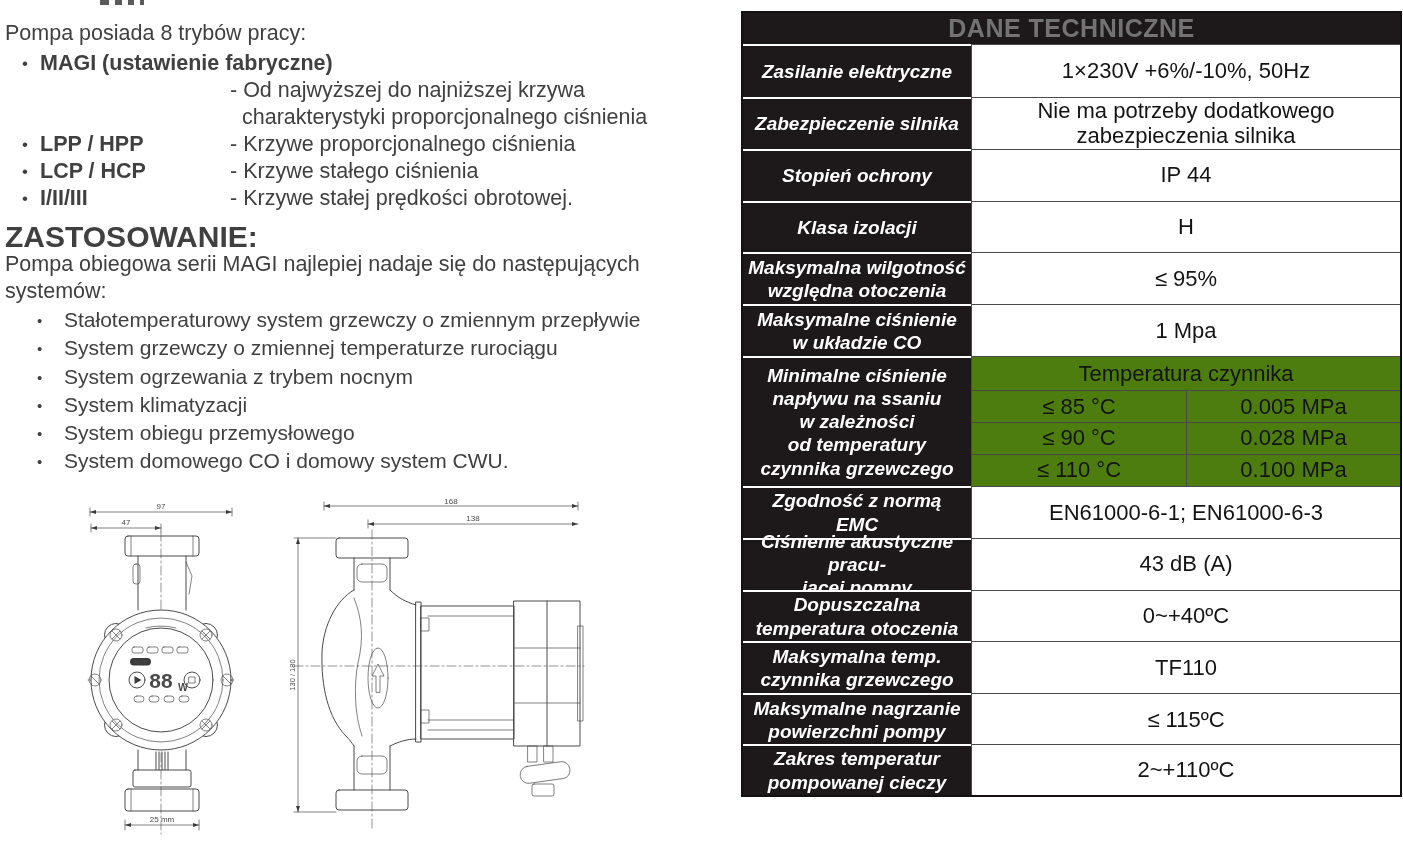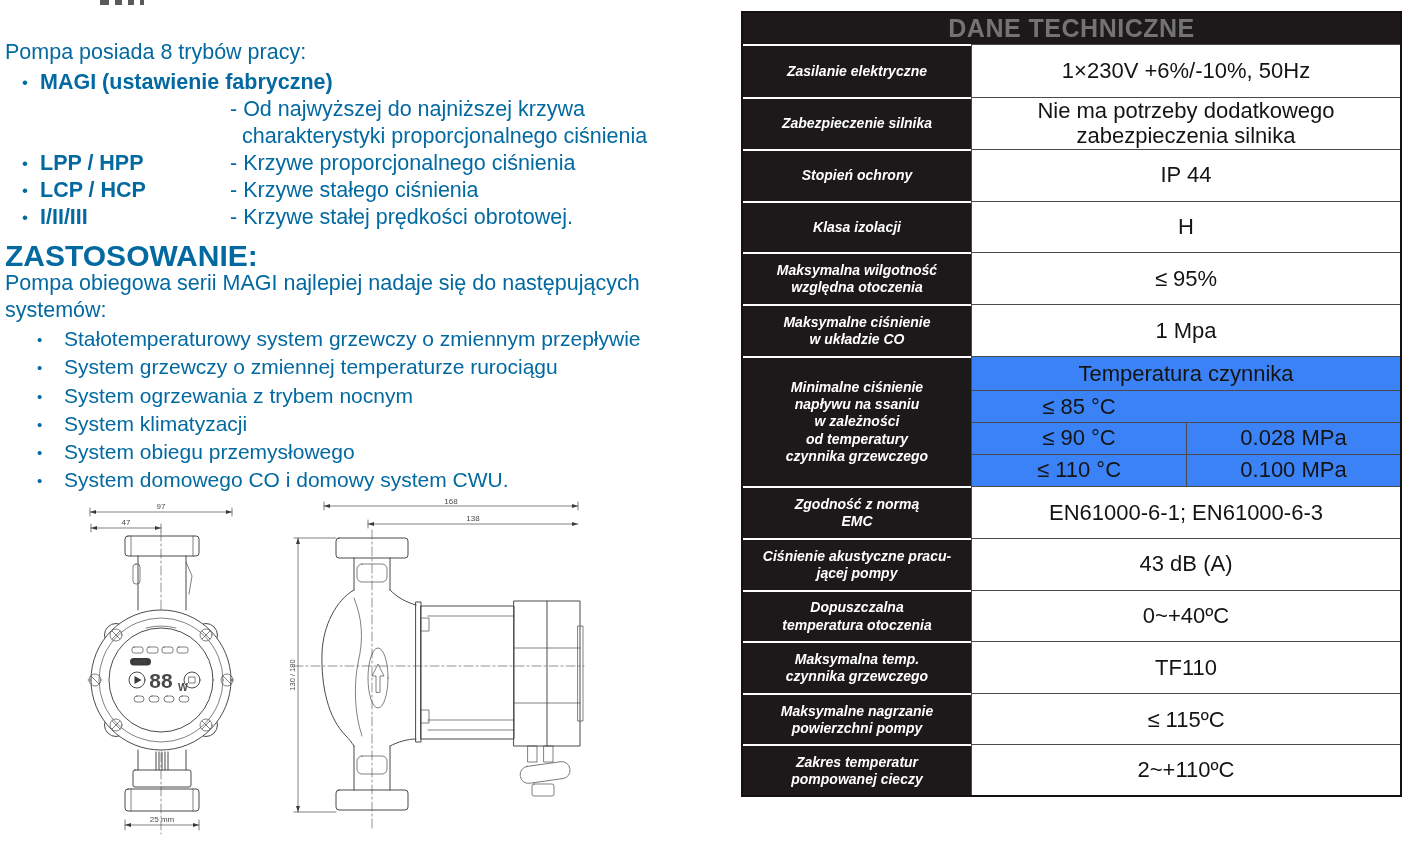--- a/index.html
+++ b/index.html
@@ -5,51 +5,51 @@
   * { margin:0; padding:0; box-sizing:border-box; }
   html,body { width:1403px; height:849px; background:#ffffff; overflow:hidden;
               font-family:"Liberation Sans", sans-serif; color:#141414; }
   .abs { position:absolute; }
 
   
   .clip-art { left:100px; top:0; width:48px; height:5px;
     background:linear-gradient(90deg,#5a5a5a 0 9px,transparent 9px 15px,#5a5a5a 15px 22px,transparent 22px 28px,#5a5a5a 28px 34px,transparent 34px 40px,#5a5a5a 40px 44px,transparent 44px); }
 
   
-  .left-col { left:5px; top:39px; width:700px; font-size:21.5px; line-height:27px; color:#0369a1; }
+  .left-col { left:5px; top:20px; width:700px; font-size:21.5px; line-height:27px; color:#404040; }
   .modes { margin-top:3px; }
   .mode-row { position:relative; height:27px; }
   .mode-row .bullet { position:absolute; left:17px; top:0; font-size:17px; }
   .mode-row .mode-label { position:absolute; left:35px; top:0; font-weight:bold; }
   .mode-row .mode-desc { position:absolute; left:225px; top:0; }
   .auto-desc1 { padding-left:225px; height:27px; }
   .auto-desc2 { padding-left:237px; height:27px; }
   .app-heading { margin-top:11px; font-size:30px; font-weight:bold; height:28px; }
   .app-intro { white-space:pre-line; }
   .app-list { list-style:none; margin-top:1px; }
   .app-list li { position:relative; padding-left:59px; height:28.3px; font-size:21px; }
   .app-list li .dot { position:absolute; left:32px; top:1px; font-size:15px; }
 
   
   .ttable { left:741px; top:11px; width:661px; height:786px;
             border:2px solid #151112; display:flex; flex-direction:column; background:#fff; }
   .thead { height:31px; background:#1d191a; color:#737373; font-weight:bold; font-size:25px;
            display:flex; align-items:center; justify-content:center; letter-spacing:.5px; }
   .trow { display:flex; }
   .tlabel { width:228px; background:#1d191a; color:#fff; font-weight:bold; font-style:italic;
-            font-size:14px; line-height:1.22; text-align:center; white-space:pre-line;
+            font-size:19px; line-height:1.22; text-align:center; white-space:pre-line;
             display:flex; align-items:center; justify-content:center;
             border-top:2px solid #ffffff; padding:1px 2px; }
   .tvalue { flex:1; font-size:22px; text-align:center; white-space:pre-line; line-height:1.15;
             display:flex; align-items:center; justify-content:center;
             border-top:1.5px solid #4a4a4a; border-left:1.5px solid #4a4a4a; background:#fff; }
   .sub-wrap { flex:1; display:flex; flex-direction:column; border-top:1.5px solid #4a4a4a;
-              border-left:1.5px solid #4a4a4a; background:#3b82f6; }
+              border-left:1.5px solid #4a4a4a; background:#4d7c0f; }
   .sub-head { height:33px; display:flex; align-items:center; justify-content:center; font-size:22px; }
-  .sub-row { flex:1; display:flex; border-top:1.5px solid #4a4a4a; }
+  .sub-row { flex:1; display:flex; border-top:1.5px solid #4a4a4a;justify-content:flex-end; }
   .sub-cell { width:50%; display:flex; align-items:center; justify-content:center; font-size:22px; }
   .sub-cell.rt { border-left:1.5px solid #4a4a4a; }
 
   
   .h53{height:53px;} .h52{height:52px;} .h51{height:51px;} .h130{height:130px;}
 
   
   svg { stroke-linecap:round; stroke-linejoin:round; }
   .dr line, .dr path, .dr rect, .dr circle, .dr ellipse, .dr polyline { stroke:#4a4a4a; fill:none; }
   .dr .thin { stroke-width:.7; }
@@ -321,20 +321,21 @@
   <div class="trow h130">
     <div class="tlabel">Minimalne ciśnienie
 napływu na ssaniu
 w zależności
 od temperatury
 czynnika grzewczego</div>
     <div class="sub-wrap">
       <div class="sub-head">Temperatura czynnika</div>
       <div class="sub-row">
         <div class="sub-cell">≤ 85 °C</div>
+        <div class="sub-cell rt">0.005 MPa</div>
       </div>
       <div class="sub-row">
         <div class="sub-cell">≤ 90 °C</div>
         <div class="sub-cell rt">0.028 MPa</div>
       </div>
       <div class="sub-row">
         <div class="sub-cell">≤ 110 °C</div>
         <div class="sub-cell rt">0.100 MPa</div>
       </div>
     </div>

